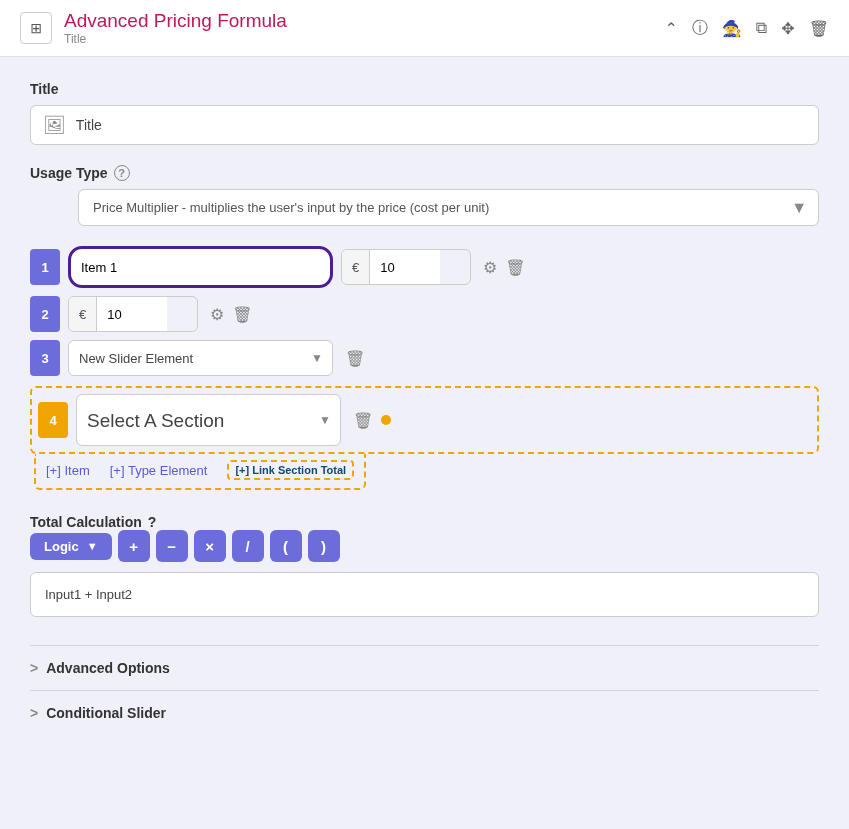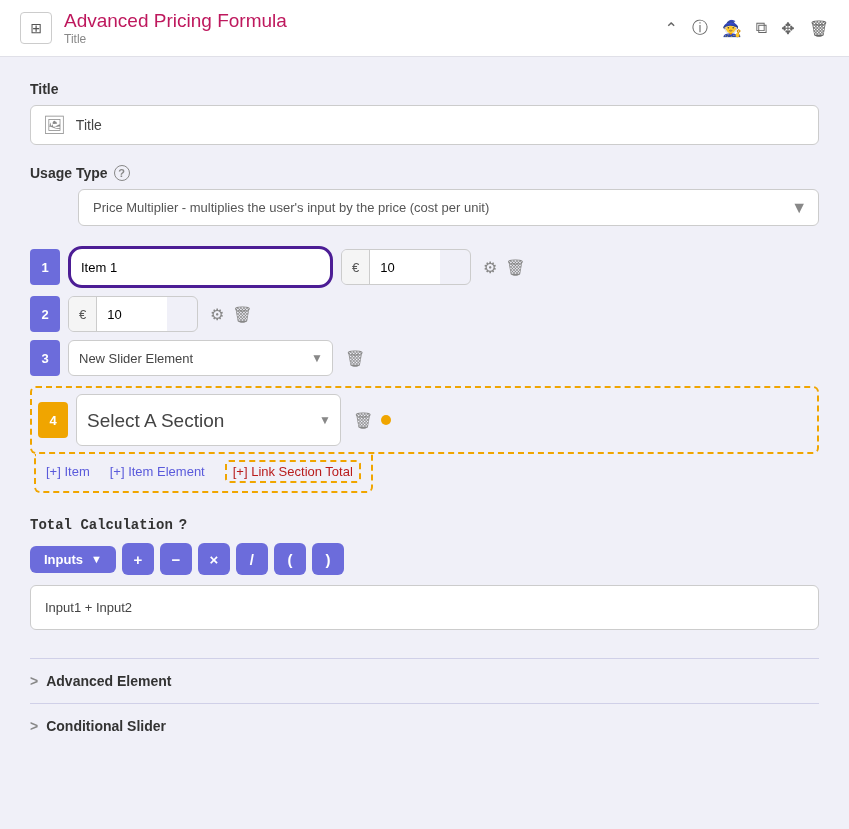--- a/index.html
+++ b/index.html
@@ -290,38 +290,36 @@
       border-radius: 0 0 6px 6px;
       width: fit-content;
     }
     .add-btn {
       font-size: 13px;
       color: #5a5adb;
       cursor: pointer;
       font-weight: 500;
     }
     .add-btn-highlight {
-      font-size: 13px;
-      color: #b91c1c;
-      cursor: pointer;
-      font-weight: 400;
+      font-size: 11px;
+      color: #0c4a6e;
+      cursor: pointer;
+      font-weight: 700;
       border: 2px dashed #f0a500;
       padding: 2px 6px;
       border-radius: 4px;
     }
     
     .total-calc-label {
       display: flex;
       align-items: center;
       gap: 6px;
       font-size: 14px;
       font-weight: 600;
       color: #333;
-      margin-bottom: 10px;
-      font-family: Liberation Mono, monospace;
     }
     .calc-buttons-row {
       display: flex;
       align-items: center;
       gap: 6px;
       margin-bottom: 10px;
     }
     .calc-btn {
       padding: 6px 14px;
       border-radius: 6px;
@@ -502,50 +500,50 @@
       </div>
       <div class="row-actions">
         <span class="icon-btn">🗑</span>
         <span class="orange-dot"></span>
       </div>
 
     </div>
 
     <div class="add-buttons-row">
       <span class="add-btn">[+] Item</span>
-      <span class="add-btn">[+] Item Element</span>
+      <span class="add-btn">[+] Type Element</span>
       <span class="add-btn-highlight">[+] Link Section Total</span>
     </div>
   </div>
 
   
   <div class="total-calc-label">
     <span>Total Calculation</span>
     <span class="help-icon">?</span>
   </div>
   <div class="calc-buttons-row">
     <button class="calc-btn inputs-btn">
-      <span>Inputs</span>
+      <span>Logic</span>
       <span style="margin-left:4px; font-size:11px;">▼</span>
     </button>
     <button class="calc-btn-small">+</button>
     <button class="calc-btn-small">−</button>
     <button class="calc-btn-small">×</button>
     <button class="calc-btn-small">/</button>
     <button class="calc-btn-small">(</button>
     <button class="calc-btn-small">)</button>
   </div>
   <input class="formula-input" type="text" value="Input1 + Input2" style="">
 
   <hr class="divider">
 
   
   <div class="expandable-section">
     <span class="chevron-right">&gt;</span>
-    <span>Advanced Element</span>
+    <span>Advanced Options</span>
   </div>
 
   <hr class="divider">
 
   
   <div class="expandable-section">
     <span class="chevron-right">&gt;</span>
     <span>Conditional Slider</span>
   </div>
 

